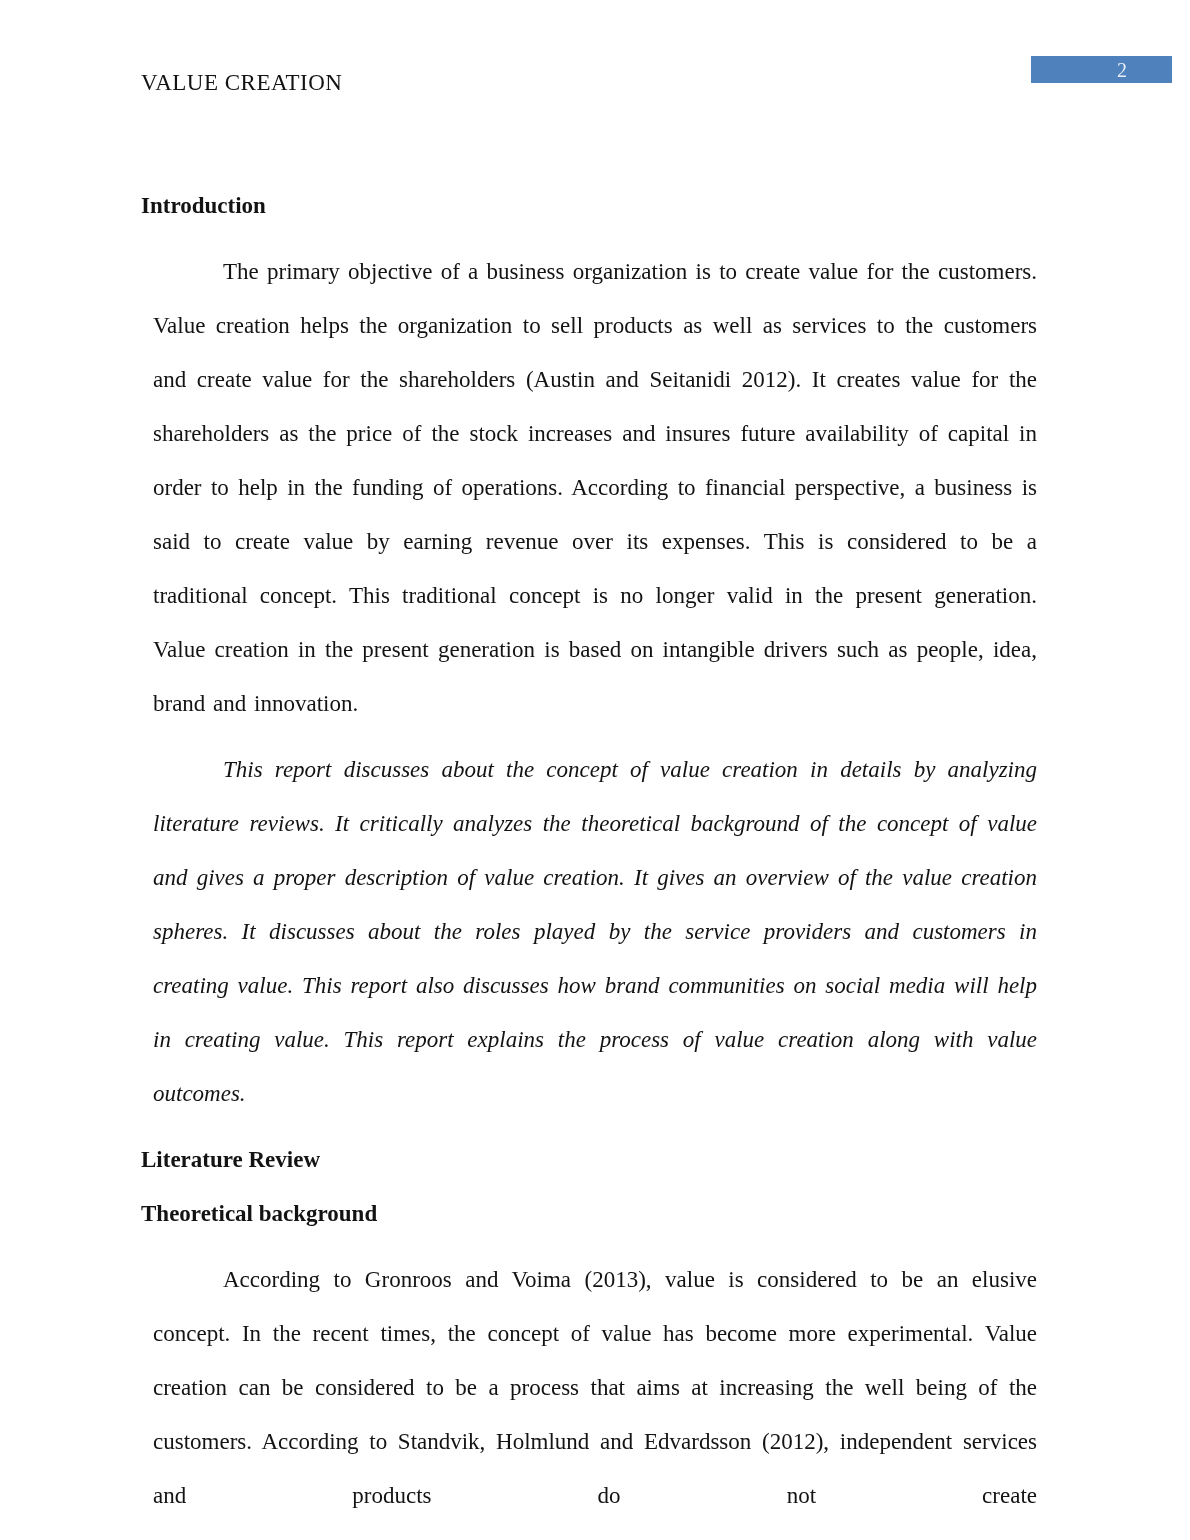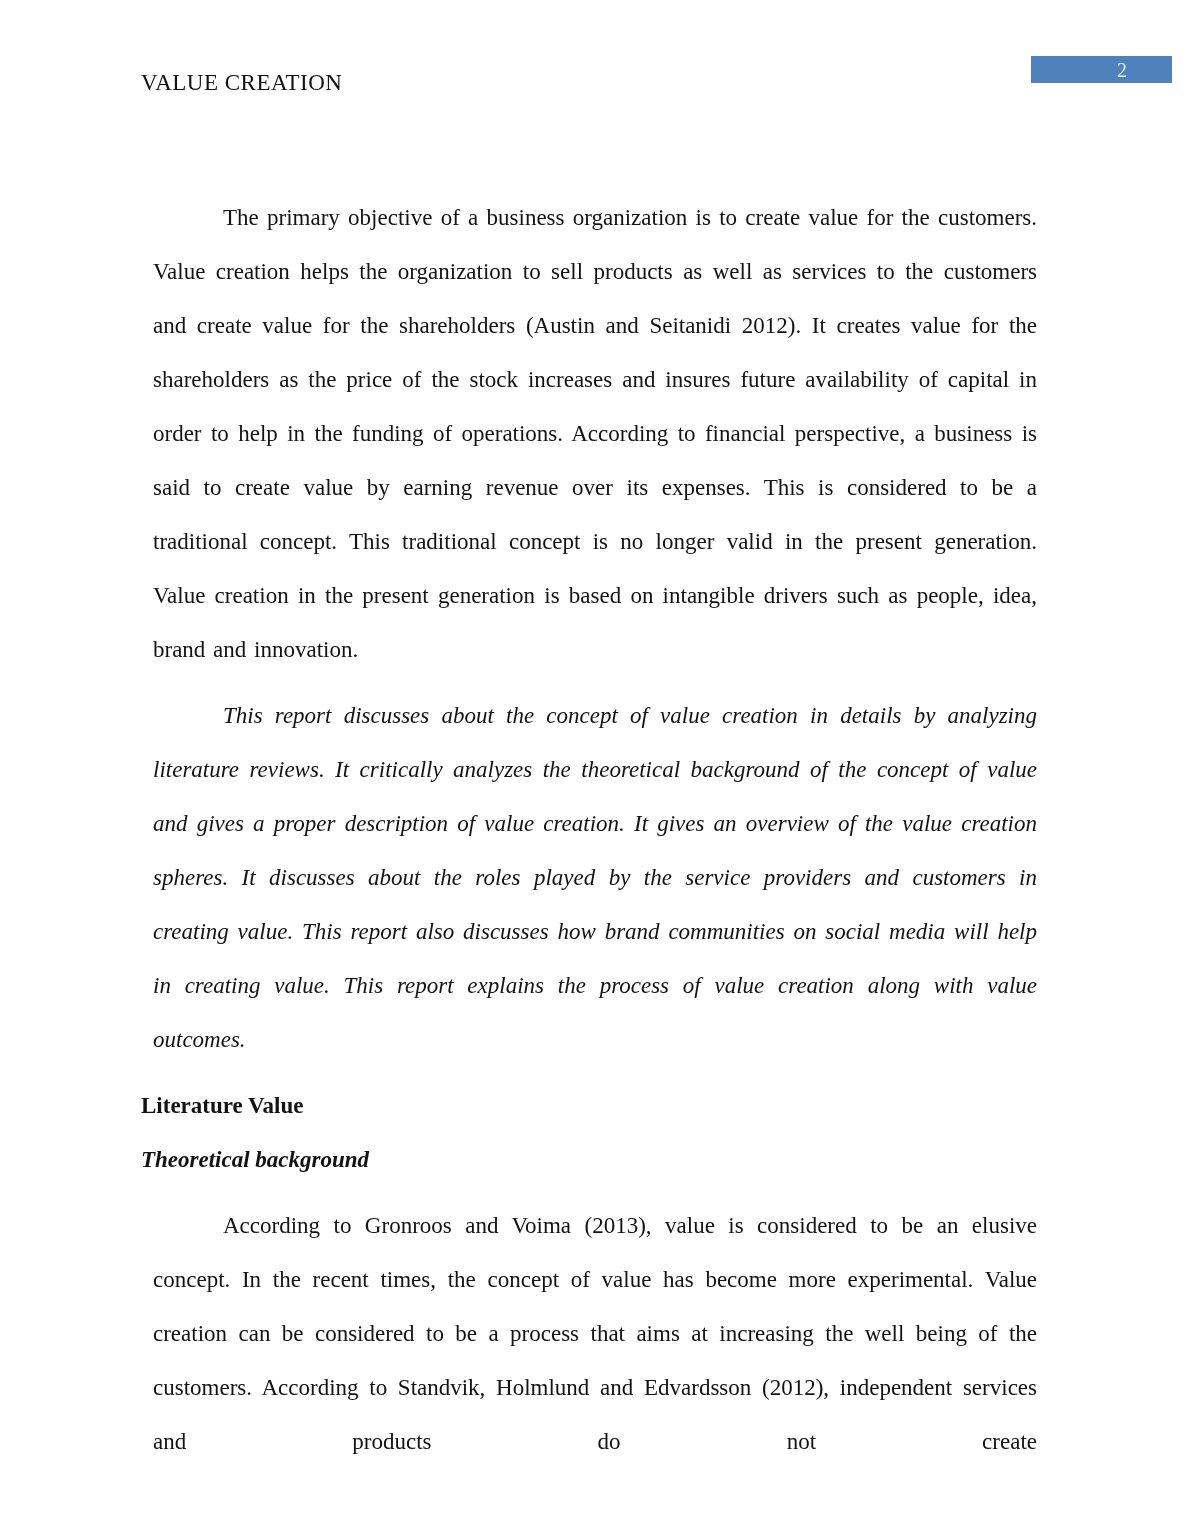--- a/index.html
+++ b/index.html
@@ -60,41 +60,42 @@
     margin: 12px;
     font-size: 23px;
     line-height: 54px;
     text-align: justify;
     text-indent: 70px;
     word-spacing: 2px;
   }
   .para-1 { margin-top: 0; }
   .para-2 { margin-top: 24px; font-style: italic; }
   .lr-heading { margin-top: 32px; }
-  .tb-heading { margin-top: 20px; font-style: italic; }
+  .tb-heading { margin-top: 20px; }
   .para-3 { margin-top: 10px; text-align-last: justify; }
 </style>
 </head>
 <body>
 
 <div class="page">
 
   <div class="running-head">VALUE CREATION</div>
 
   <div class="page-number-badge">
     <span class="num">2</span>
   </div>
 
   <div class="doc-body">
 
+    <h2 class="intro-heading">Introduction</h2>
 
     <p class="para-1">The primary objective of a business organization is to create value for the customers. Value creation helps the organization to sell products as well as services to the customers and create value for the shareholders (Austin and Seitanidi 2012). It creates value for the shareholders as the price of the stock increases and insures future availability of capital in order to help in the funding of operations. According to financial perspective, a business is said to create value by earning revenue over its expenses. This is considered to be a traditional concept. This traditional concept is no longer valid in the present generation. Value creation in the present generation is based on intangible drivers such as people, idea, brand and innovation.</p>
 
     <p class="para-2">This report discusses about the concept of value creation in details by analyzing literature reviews. It critically analyzes the theoretical background of the concept of value and gives a proper description of value creation. It gives an overview of the value creation spheres. It discusses about the roles played by the service providers and customers in creating value. This report also discusses how brand communities on social media will help in creating value. This report explains the process of value creation along with value outcomes.</p>
 
-    <h2 class="lr-heading">Literature Value</h2>
+    <h2 class="lr-heading">Literature Review</h2>
 
     <h2 class="tb-heading">Theoretical background</h2>
 
     <p class="para-3">According to Gronroos and Voima (2013), value is considered to be an elusive concept. In the recent times, the concept of value has become more experimental. Value creation can be considered to be a process that aims at increasing the well being of the customers. According to Standvik, Holmlund and Edvardsson (2012), independent services and products do not create</p>
 
   </div>
 </div>
 
 </body></html>

